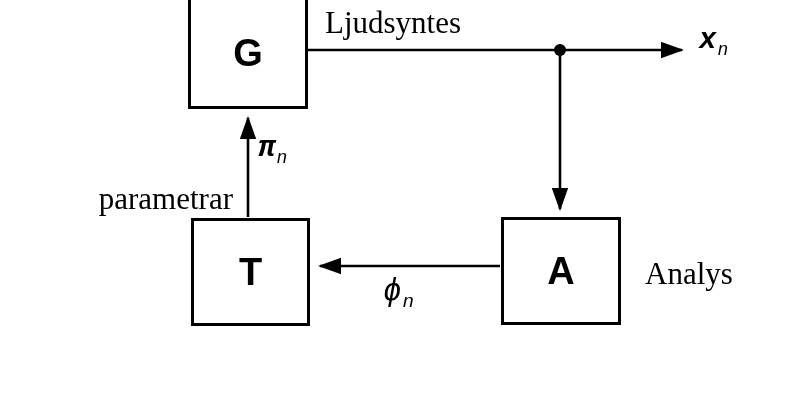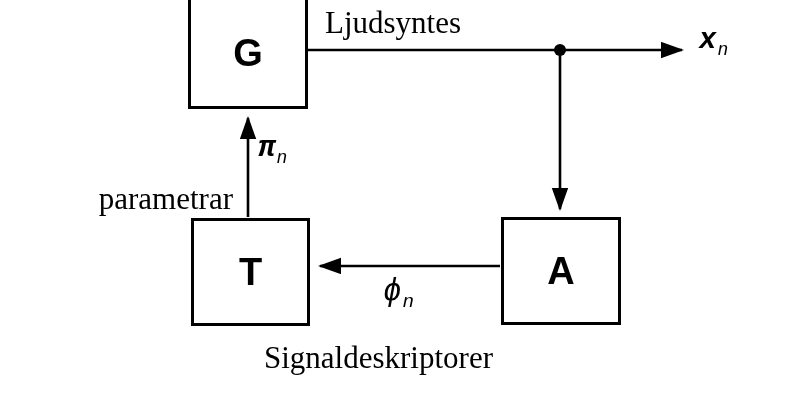--- a/index.html
+++ b/index.html
@@ -115,16 +115,16 @@
 
   <div class="math" style="left:699px; top:26px;"><span>x</span><span class="sub">n</span></div>
 
 
   <div class="label label-right" style="left:52px; top:144px; width:181px;margin-top:38px;">parametrar</div>
 
   <div class="math" style="left:258px; top:134px;"><span>π</span><span class="sub">n</span></div>
 
   <div class="math math-plain" style="left:383px; top:276px; font-size:31px;"><span>ϕ</span><span class="sub">n</span></div>
 
+  <div class="label" style="left:645px; top:257px;">Analys</div>
 
-  <div class="label" style="left:264px; top:341px;">Signaldeskriptorer</div>
 
 </div>
 
 </body></html>

